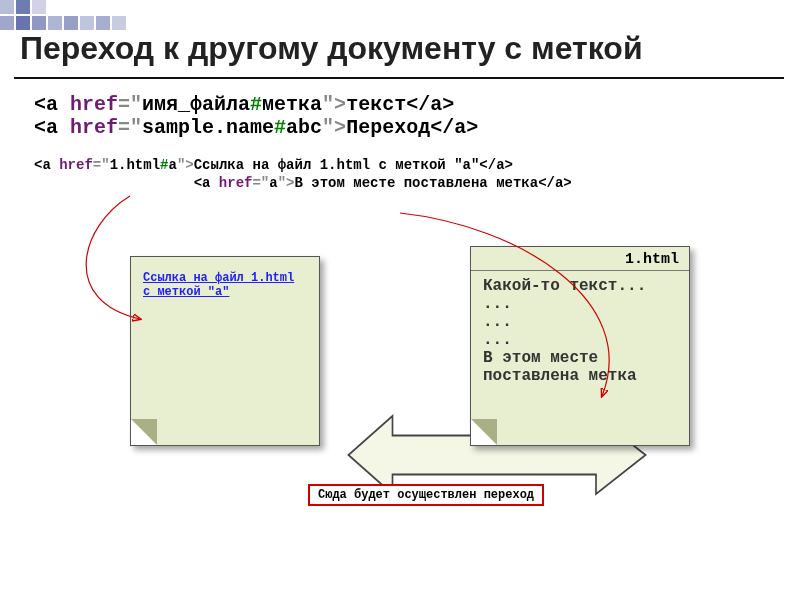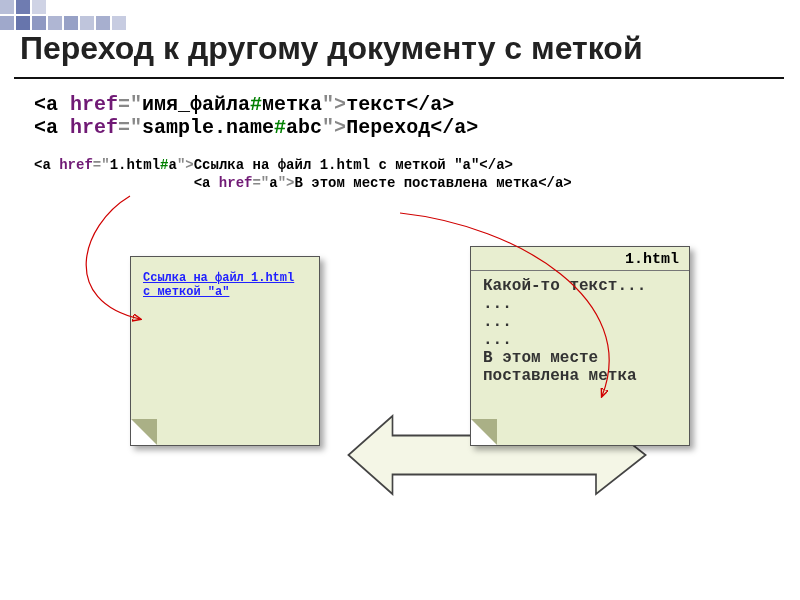--- a/index.html
+++ b/index.html
@@ -109,20 +109,21 @@
   <div class="doc doc-right">
     <div class="doc-title">1.html</div>
     <div class="doc-text">Какой-то текст...
 ...
 ...
 ...
 В этом месте поставлена метка</div>
     <div class="fold"></div>
   </div>
 
+  <div class="caption-box">Сюда будет осуществлен переход</div>
 
   <svg class="thin-arrows">
     <defs>
       <marker id="arr" markerWidth="8" markerHeight="8" refX="6" refY="3" orient="auto">
         <path d="M0,0 L7,3 L0,6 Z" fill="#d00000"></path>
       </marker>
     </defs>
 
     <path d="M 130 195 C 80 225, 60 300, 140 318" marker-end="url(#arr)"></path>
 

